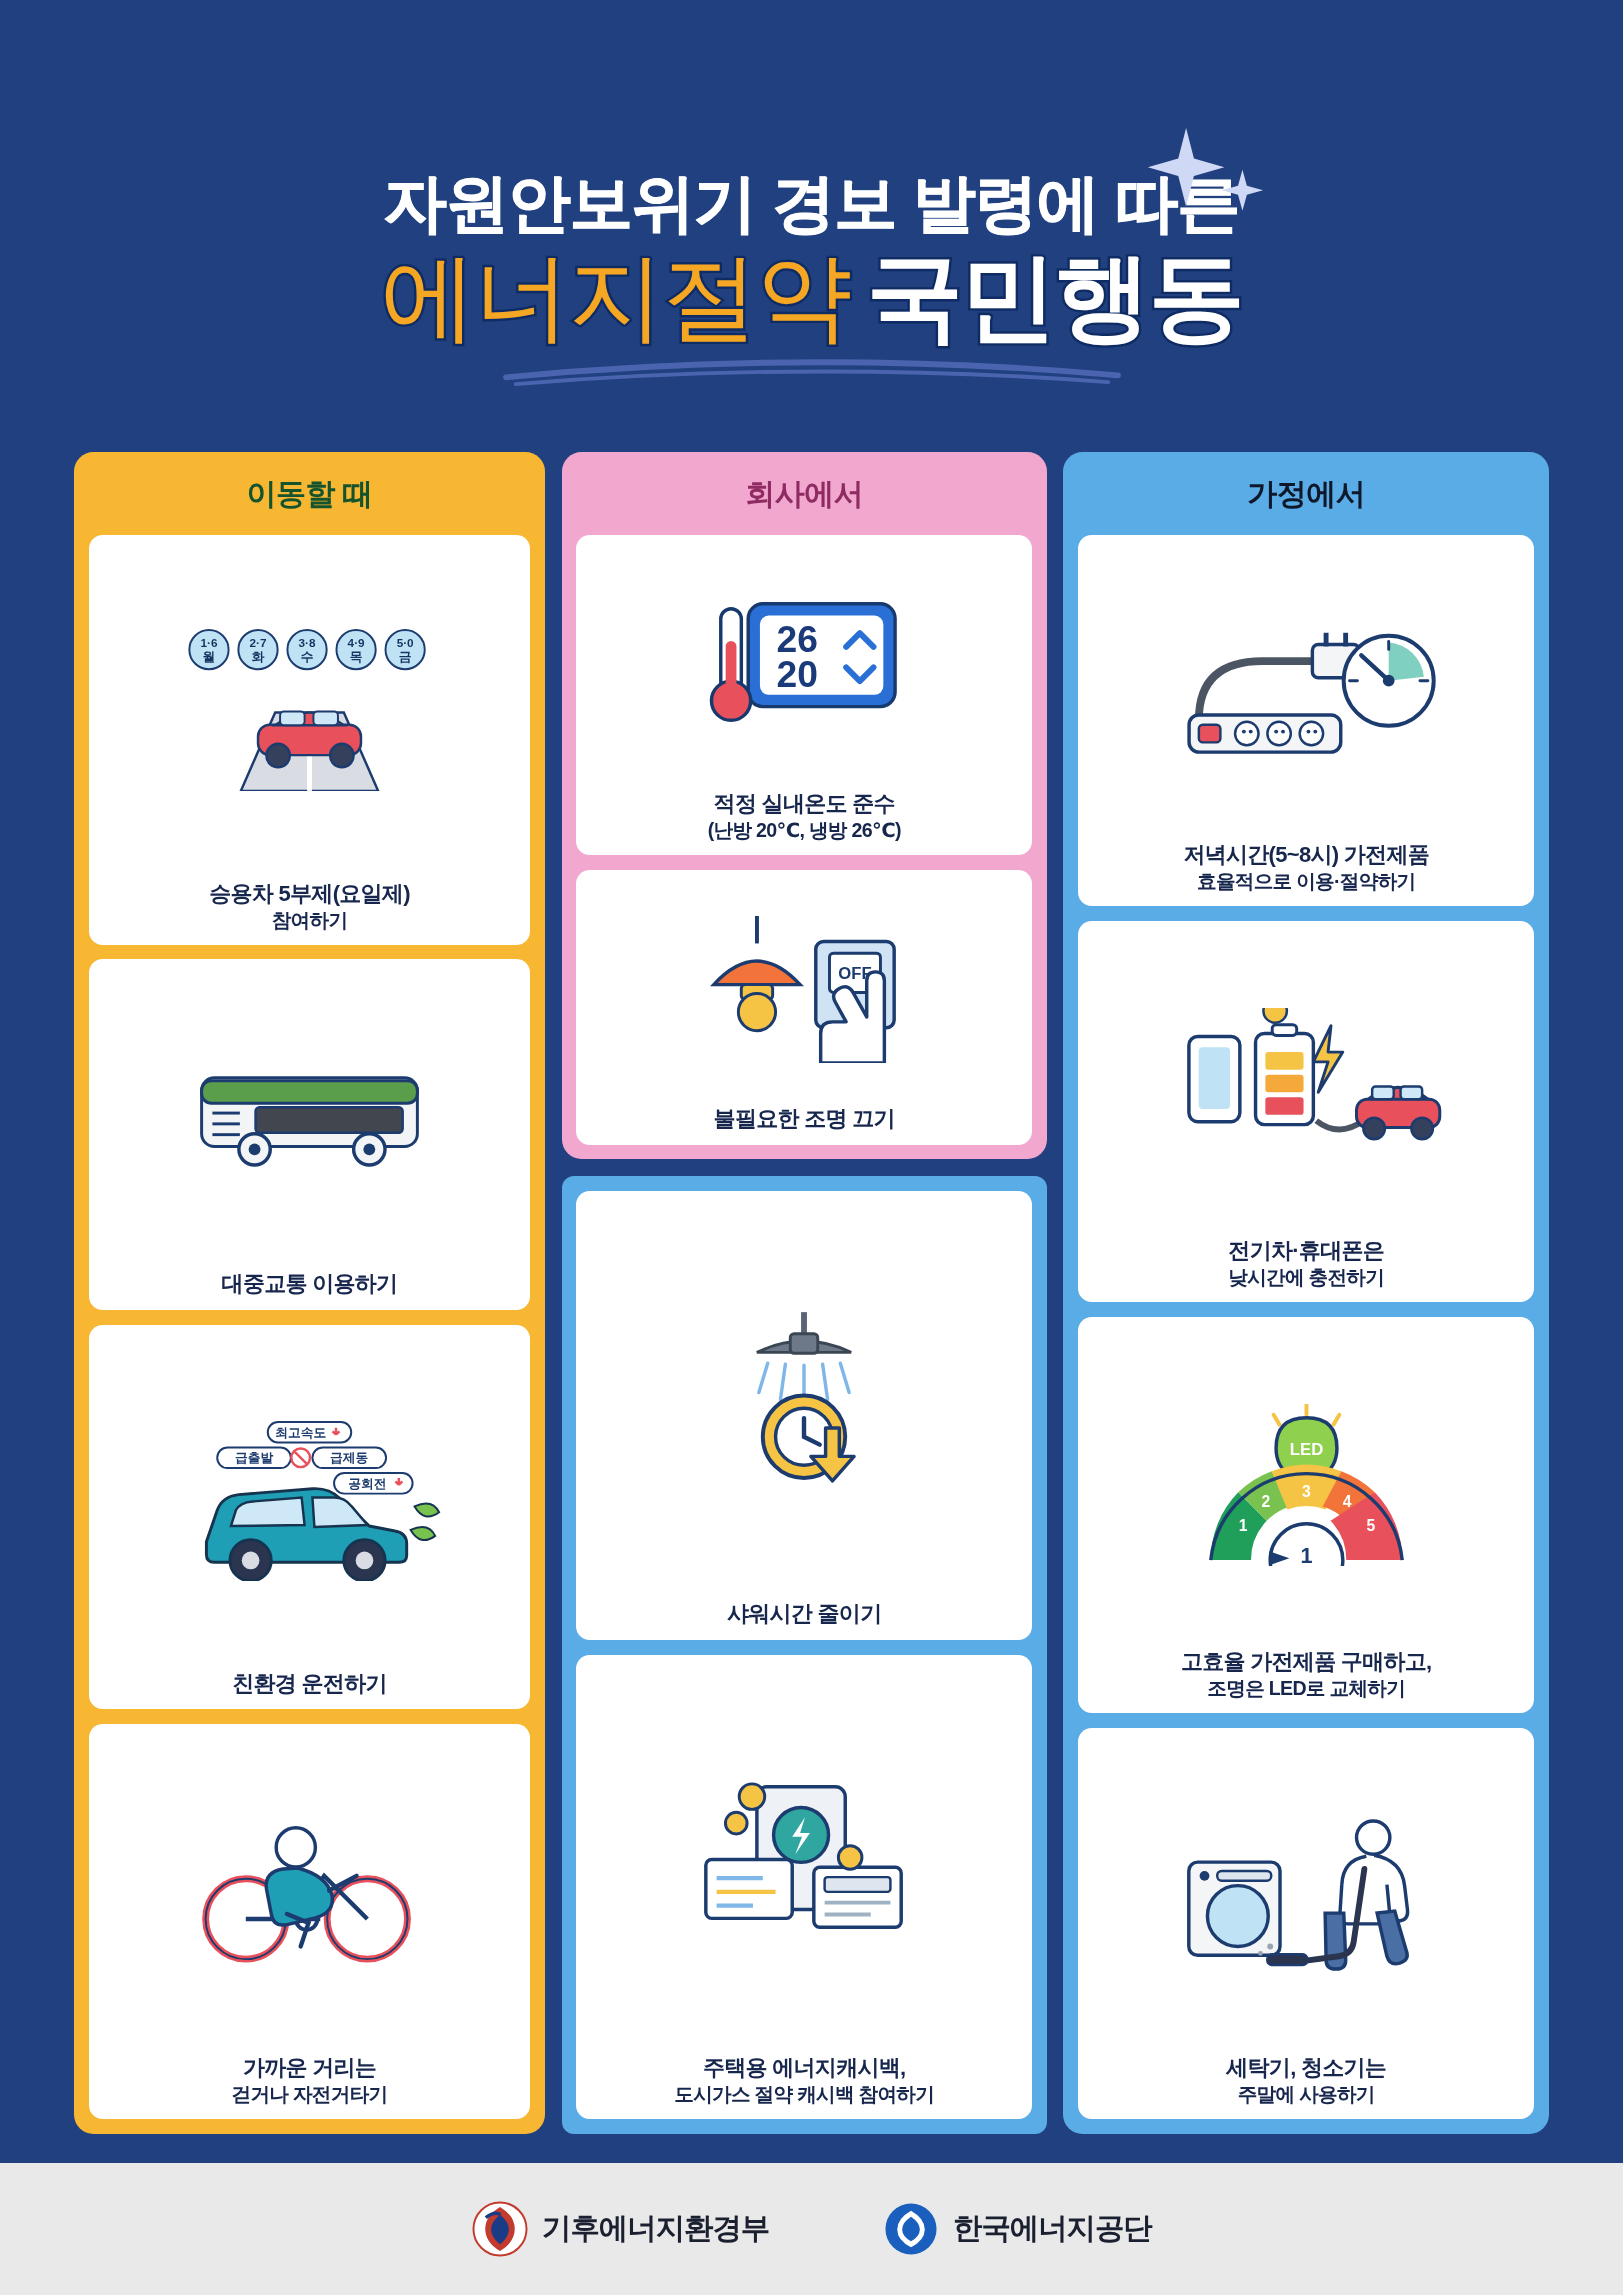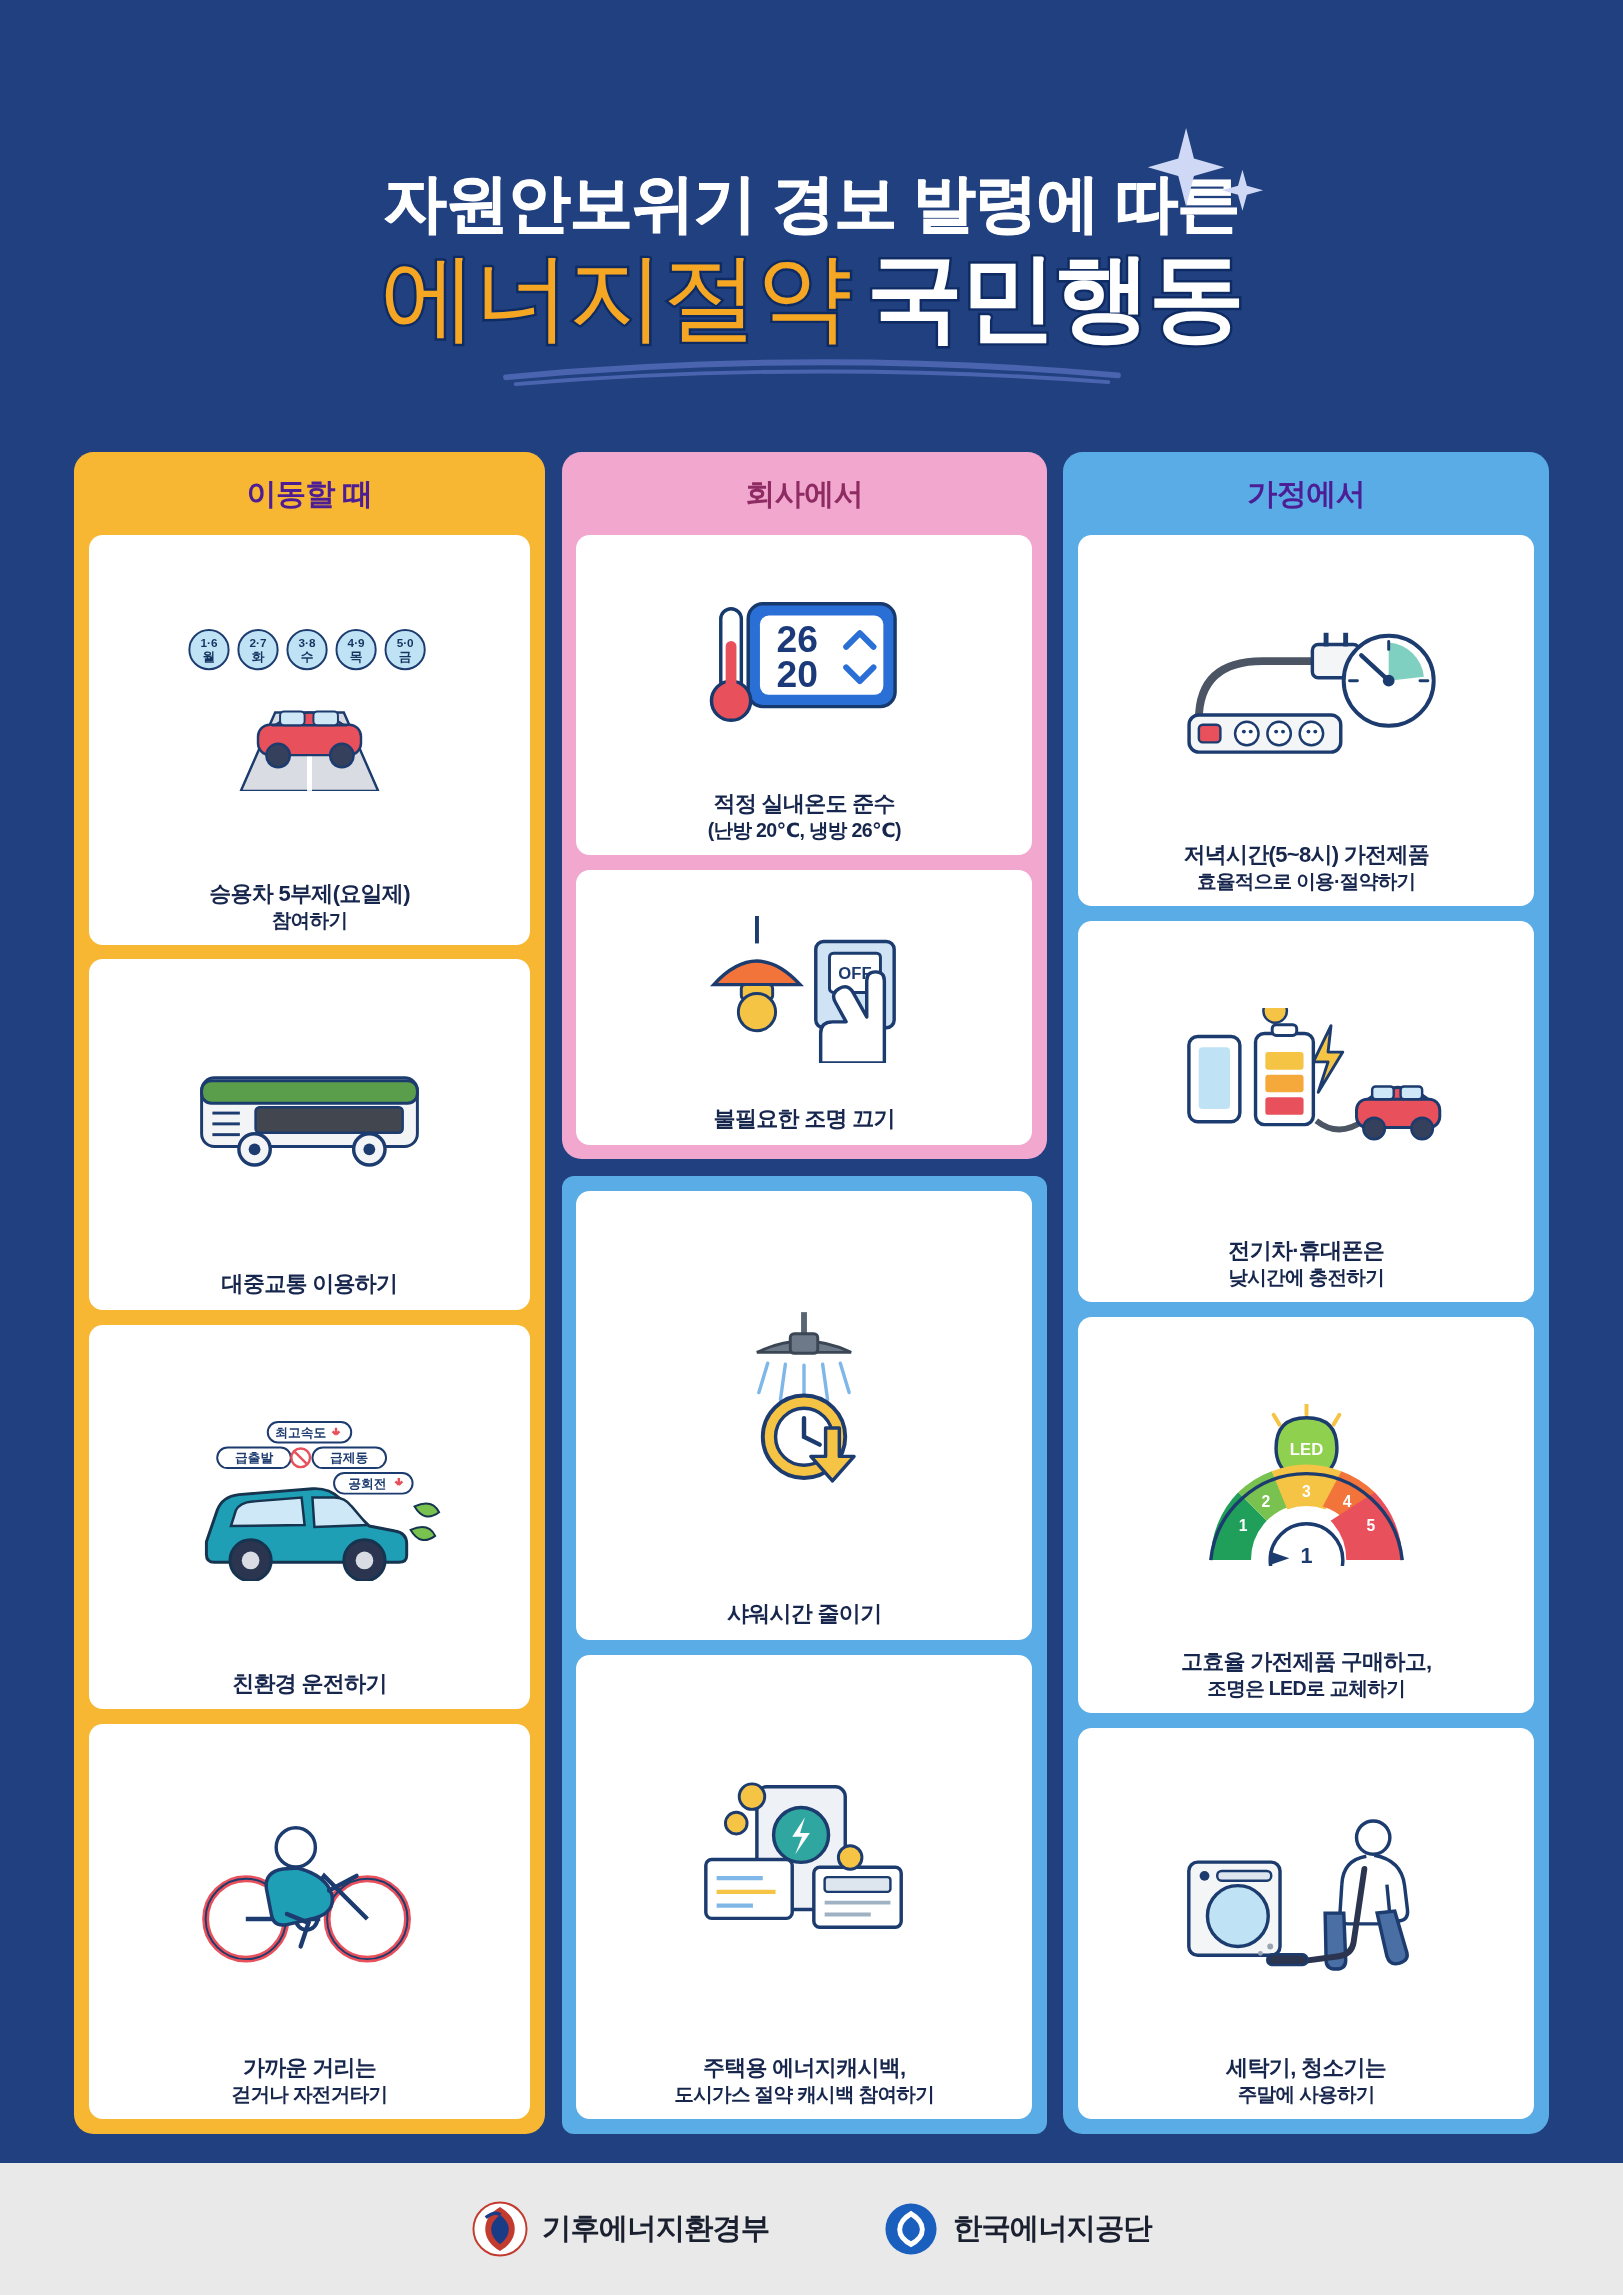--- a/index.html
+++ b/index.html
@@ -124,26 +124,26 @@
     border-radius: 19.6px;
     padding: 14.7px;
     display: flex;
     flex-direction: column;
     gap: 14.7px;
   }
   .col-head {
     text-align: center;
     font-size: 30px;
     font-weight: bold;
-    color: #4c1d95;
+    color: #14532d;
     padding: 7.9px 0 4.9px 0;
     letter-spacing: -0.5px;
   }
   .col-head-pink { color: #8e2b62; }
-  .col-head-blue { color: #4c1d95; }
+  .col-head-blue { color: #0f172a; }
 
   .card {
     background: #ffffff;
     border-radius: 13.7px;
     flex: 1 1 auto;
     display: flex;
     flex-direction: column;
     align-items: center;
     justify-content: center;
     padding: 11.8px 8.8px;

